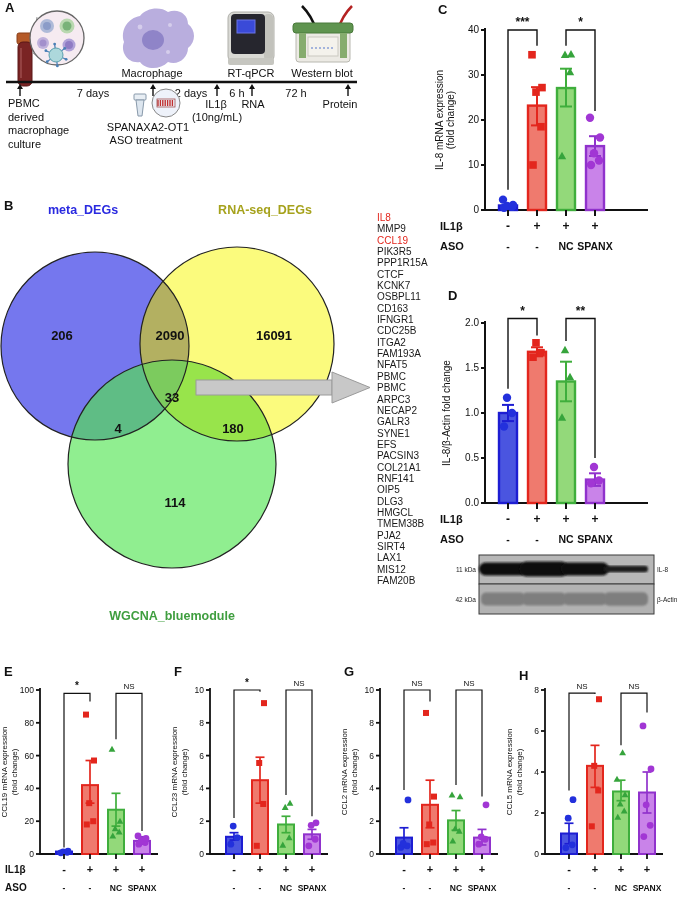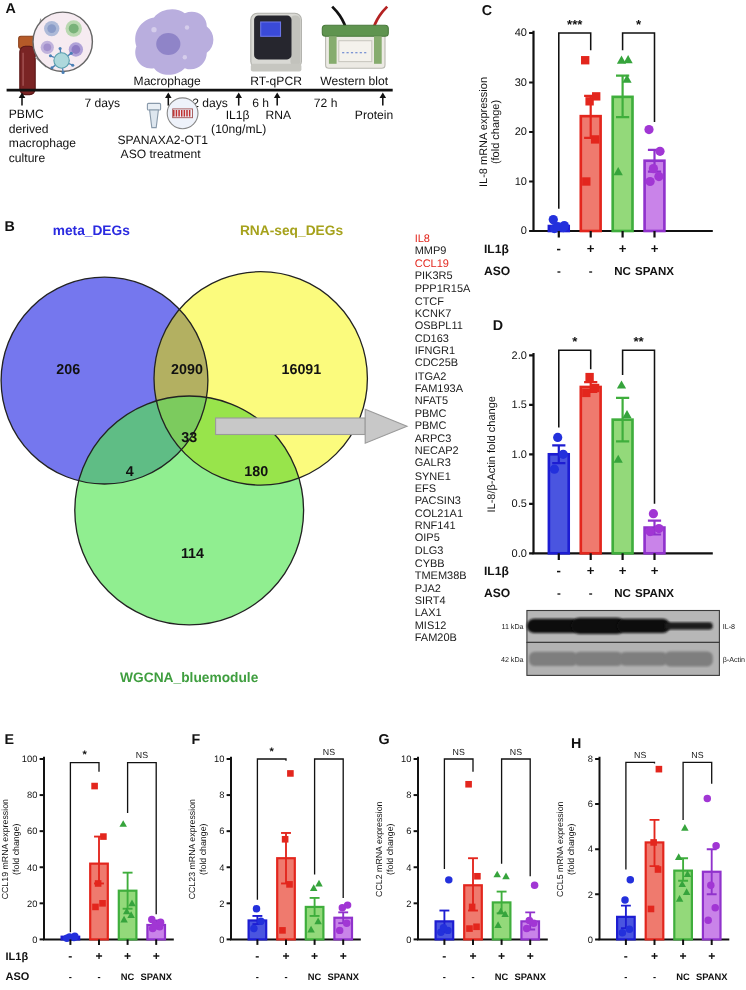--- a/index.html
+++ b/index.html
@@ -203,21 +203,21 @@
         <span class="gene">ARPC3</span>
         <span class="gene">NECAP2</span>
         <span class="gene">GALR3</span>
         <span class="gene">SYNE1</span>
         <span class="gene">EFS</span>
         <span class="gene">PACSIN3</span>
         <span class="gene">COL21A1</span>
         <span class="gene">RNF141</span>
         <span class="gene">OIP5</span>
         <span class="gene">DLG3</span>
-        <span class="gene">CYBB</span>
+        <span class="gene">HMGCL</span>
         <span class="gene">TMEM38B</span>
         <span class="gene">PJA2</span>
         <span class="gene">SIRT4</span>
         <span class="gene">LAX1</span>
         <span class="gene">MIS12</span>
         <span class="gene">FAM20B</span>
       </div>
   </div>
   <div class="panel" id="chartC">
     <div class="letter">C</div>

